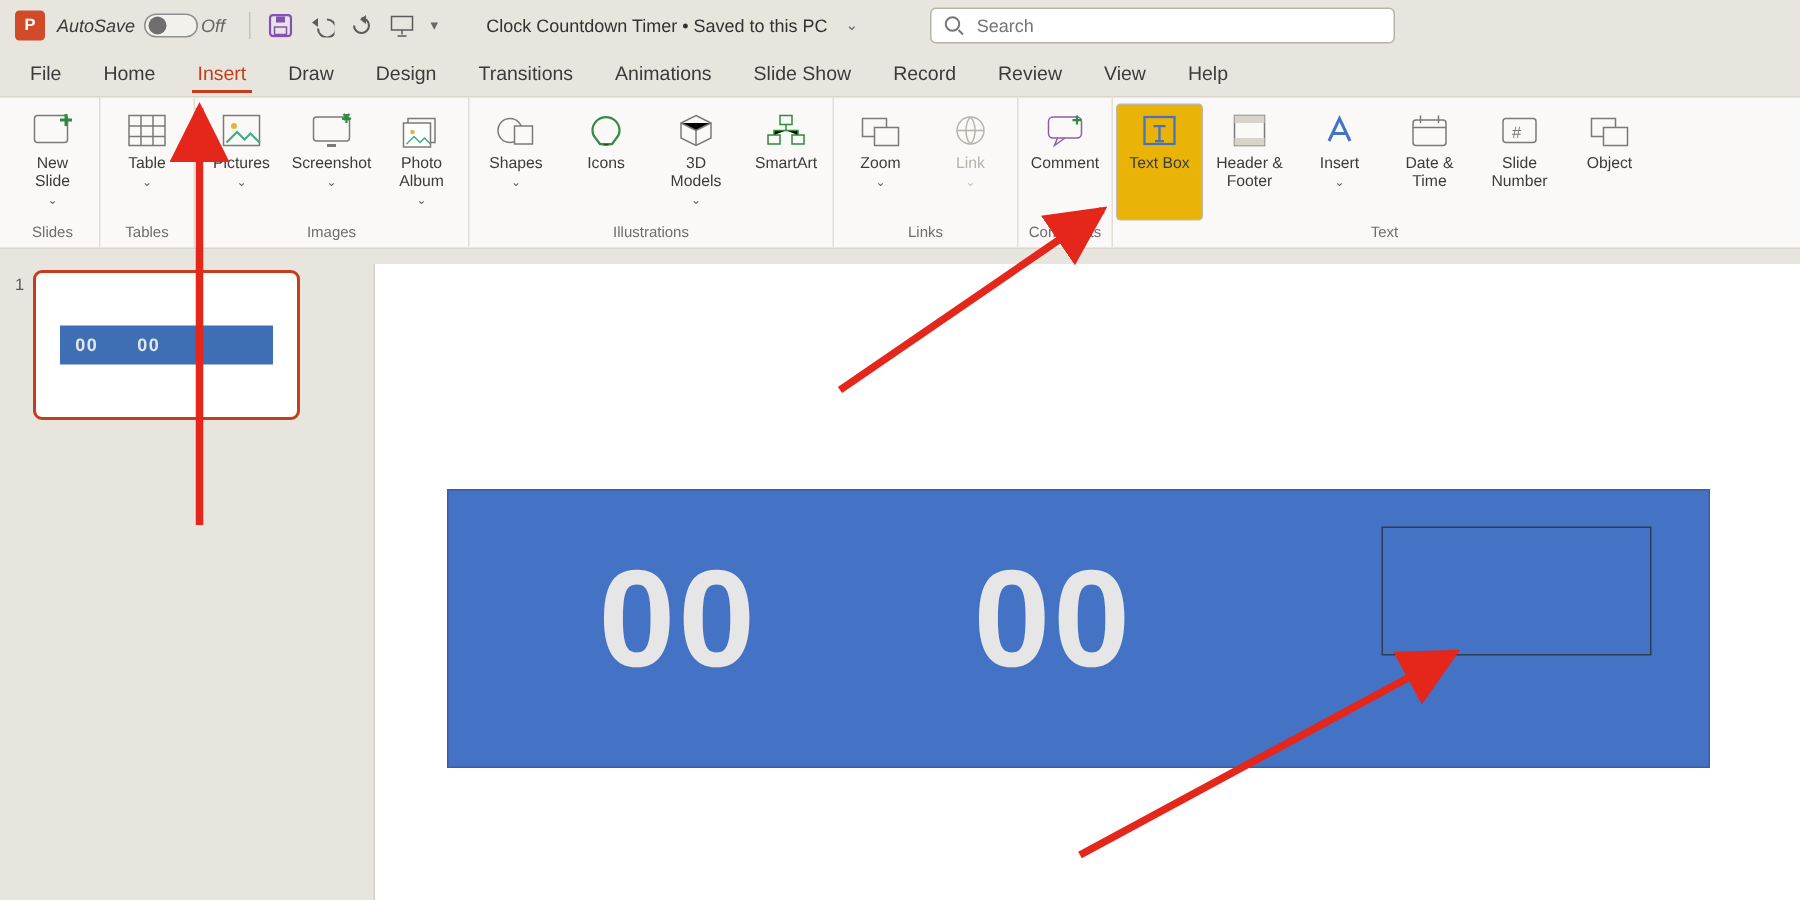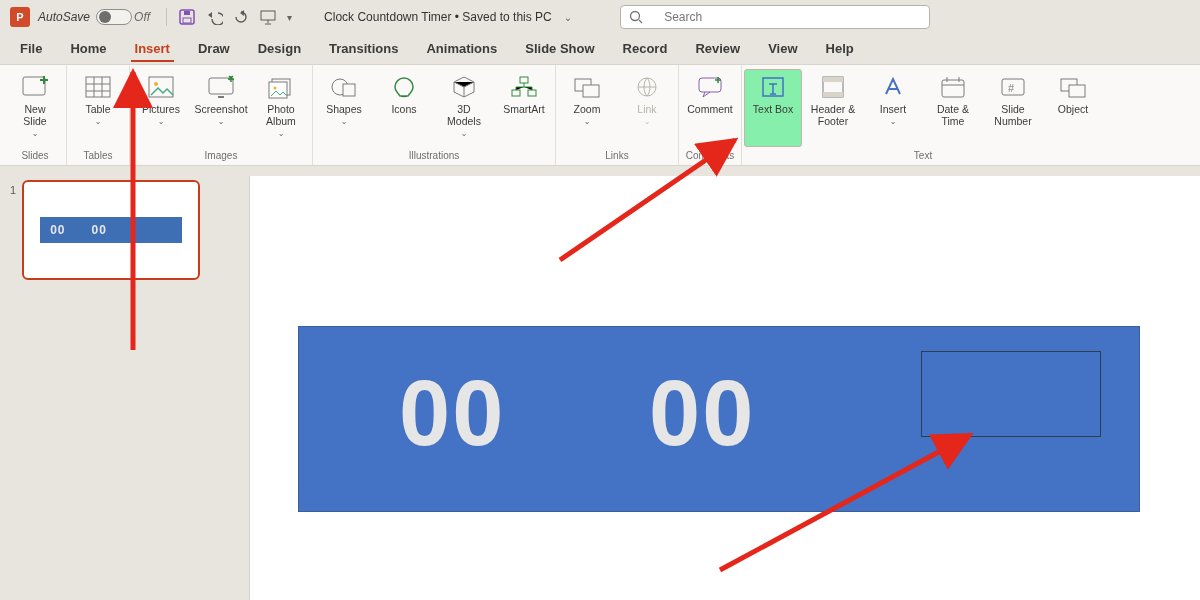--- a/index.html
+++ b/index.html
@@ -8,36 +8,36 @@
   .titlebar { height: 34px; display: flex; align-items: center; gap: 8px; padding: 0 10px; font-size: 12px; }
   .ppt-badge { width: 20px; height: 20px; border-radius: 3px; background: #d14b2a; color:#fff; display:flex; align-items:center; justify-content:center; font-weight:700; font-size:11px; }
   .autosave { display:flex; align-items:center; gap:6px;font-style:italic; }
   .autosave-toggle { width:36px; height:16px; border-radius:9px; border:1px solid #8f8f8f; position:relative; background:#f3f1ec; }
   .autosave-toggle::before { content:""; position:absolute; width:12px; height:12px; border-radius:50%; background:#6e6e6e; top:1px; left:2px; }
   .autosave-label-off { font-size:12px; color:#666; margin-left:-4px; }
   .qat { display:flex; align-items:center; gap:10px; margin-left:6px; color:#5b5b5b; }
   .qat-sep { width:1px; height:18px; background:#c6c2b8; margin:0 2px; }
   .doc-title { margin-left:24px; color:#333; }
   .saved-caret { margin-left:4px; font-size:10px; color:#666; }
-  .search-box { margin-left:40px; width:310px; height:24px; border:1px solid #b8b3a7; border-radius:4px; background:#fff; display:flex; align-items:center; padding:0 8px; color:#767676; gap:21px; }
+  .search-box { margin-left:40px; width:310px; height:24px; border:1px solid #b8b3a7; border-radius:4px; background:#fff; display:flex; align-items:center; padding:0 8px; color:#767676; gap:8px; }
   .search-box input { border:none; outline:none; flex:1; font-size:12px; color:#333; background:transparent; }
   
-  .tabs { height: 30px; display:flex; align-items:flex-end; gap:0; padding:0 6px; font-size:13px;font-weight:bold; }
+  .tabs { height: 30px; display:flex; align-items:flex-end; gap:0; padding:0 6px; font-size:13px; }
   .tab { padding: 6px 14px 8px; cursor:pointer; color:#3b3b3b; position:relative; }
   .tab.active { color:#c43e1c; }
   .tab.active::after { content:""; position:absolute; left:10px; right:10px; bottom:2px; height:2px; background:#c43e1c; }
   
   .ribbon { height:102px; background:#faf9f7; border-top:1px solid #d9d5cb; border-bottom:1px solid #d9d5cb; display:flex; align-items:stretch; padding:0 4px; overflow:hidden; }
   .group { display:flex; flex-direction:column; align-items:center; justify-content:space-between; padding:4px 2px 2px; border-right:1px solid #e2dfd7; }
   .group:last-child { border-right:none; }
   .group-buttons { display:flex; align-items:flex-start; gap:2px; height:80px; }
   .group-label { font-size:10px; color:#6e6e6e; padding-bottom:2px; }
   .rbtn { width:58px; height:78px; display:flex; flex-direction:column; align-items:center; justify-content:flex-start; padding-top:4px; gap:2px; font-size:10.5px; text-align:center; line-height:1.15; color:#3b3b3b; cursor:pointer; border-radius:3px; }
   .rbtn.dim { color:#b7b4ab; }
-  .rbtn.sel { background:#86efac; border:1px solid #bdb7a9; padding-top:3px; }
+  .rbtn.sel { background:#eab308; border:1px solid #bdb7a9; padding-top:3px; }
   .rbtn .ico { width:32px; height:28px; display:flex; align-items:center; justify-content:center; }
   .rbtn .caret { font-size:8px; color:#666; margin-top:0; }
   .rbtn.dim .caret { color:#c7c4bb; }
   svg { display:block; }
   
   .workspace { position:absolute; top:166px; bottom:0; left:0; right:0; display:flex; }
   .thumbrail { width:230px; padding:14px 10px; }
   .thumb-row { display:flex; align-items:flex-start; gap:6px; }
   .thumb-num { font-size:11px; color:#5a5a5a; margin-top:4px; }
   .thumb { width:178px; height:100px; border:2px solid #c43e1c; border-radius:6px; background:#fff; display:flex; align-items:center; justify-content:center; }

